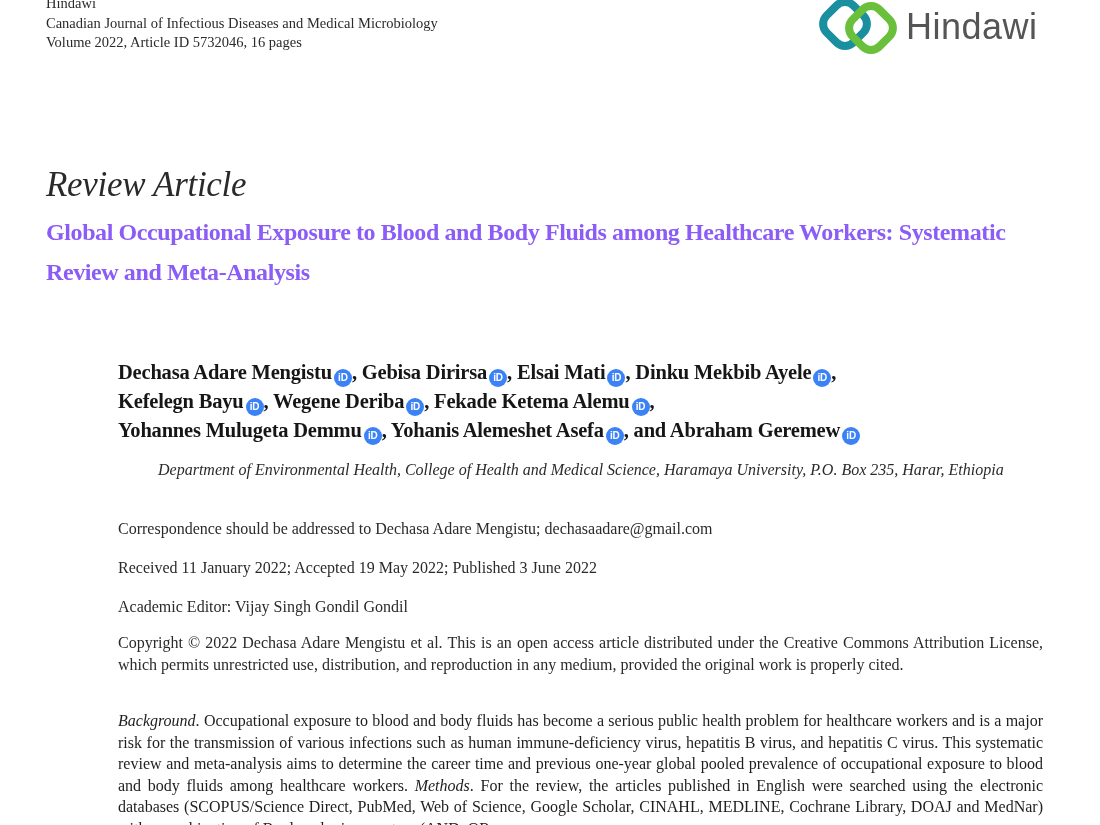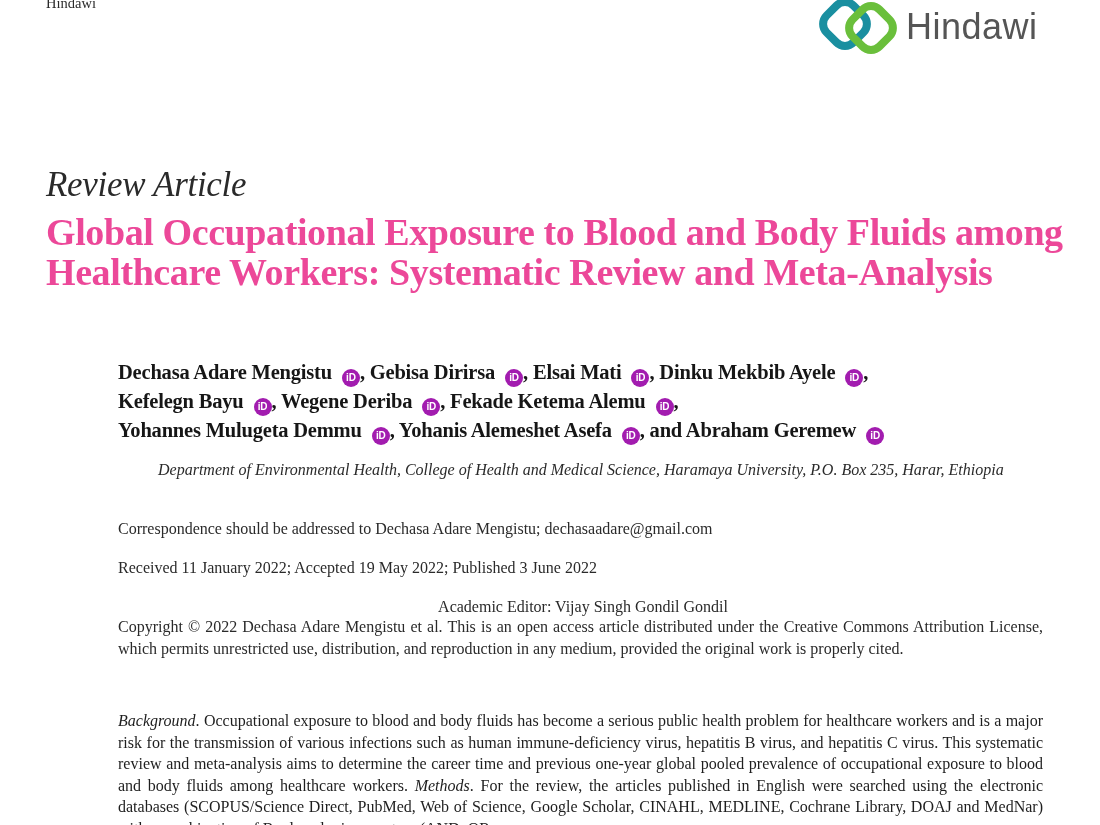--- a/index.html
+++ b/index.html
@@ -20,55 +20,57 @@
     .logo-text {
       font-family: "Liberation Sans", "DejaVu Sans", sans-serif;
       font-size: 36px; color: #555555; margin-left: 4px; letter-spacing: 0.5px;
     }
     .article-type {
       position: absolute; left: 46px; top: 165px;
       font-style: italic; font-size: 35px; color: #2a2a2a; letter-spacing: -0.3px;
     }
     .title {
       position: absolute; left: 46px; top: 212px; width: 1020px;
-      font-weight: bold; font-size: 38px; line-height: 40px; color: #ec4899;
+      font-weight: bold; font-size: 24px; line-height: 40px; color: #8b5cf6;
       letter-spacing: -0.4px;
     }
     .authors {
       position: absolute; left: 118px; top: 358px; width: 920px;
       font-weight: bold; font-size: 20.5px; line-height: 28px; color: #161616;
       letter-spacing: -0.2px;
     }
     .author { white-space: nowrap; }
     .orcid {
       display: inline-block; width: 18px; height: 18px; border-radius: 50%;
-      background: #a21caf; color: #ffffff; font-family: "Liberation Sans", sans-serif;
+      background: #3b82f6; color: #ffffff; font-family: "Liberation Sans", sans-serif;
       font-size: 10px; font-weight: bold; text-align: center; line-height: 18px;
-      vertical-align: -2px; margin-left: 10px;
+      vertical-align: -2px; margin-left: 2px;
     }
     .meta {
       position: absolute; left: 118px; width: 930px;
       font-size: 16px; line-height: 21.5px; color: #2a2a2a;
     }
     .affiliation { top: 459px; font-style: italic; margin-left: 40px; }
     .correspondence { top: 518px; }
     .dates { top: 557px; }
-    .editor { top: 596px; text-align: center; }
-    .copyright { top: 616px; text-align: justify; width: 925px; }
+    .editor { top: 596px; }
+    .copyright { top: 632px; text-align: justify; width: 925px; }
     .abstract {
       position: absolute; left: 118px; top: 710px; width: 925px;
       font-size: 16px; line-height: 21.5px; text-align: justify; color: #1e1e1e;
     }
     .abstract i { font-style: italic; }
   </style>
 </head>
 <body>
 
 <div class="journal-header">
   <div>Hindawi</div>
+  <div>Canadian Journal of Infectious Diseases and Medical Microbiology</div>
+  <div>Volume 2022, Article ID 5732046, 16 pages</div>
 </div>
 
 <div class="logo">
   <svg viewBox="0 0 84 60">
     <rect x="8" y="8" width="38" height="38" rx="12" transform="rotate(45 27 27)" fill="none" stroke="#1a8fa0" stroke-width="8"></rect>
     <rect x="34" y="12" width="38" height="38" rx="12" transform="rotate(45 53 31)" fill="none" stroke="#6abf3b" stroke-width="8"></rect>
   </svg>
   <span class="logo-text">Hindawi</span>
 </div>
 

